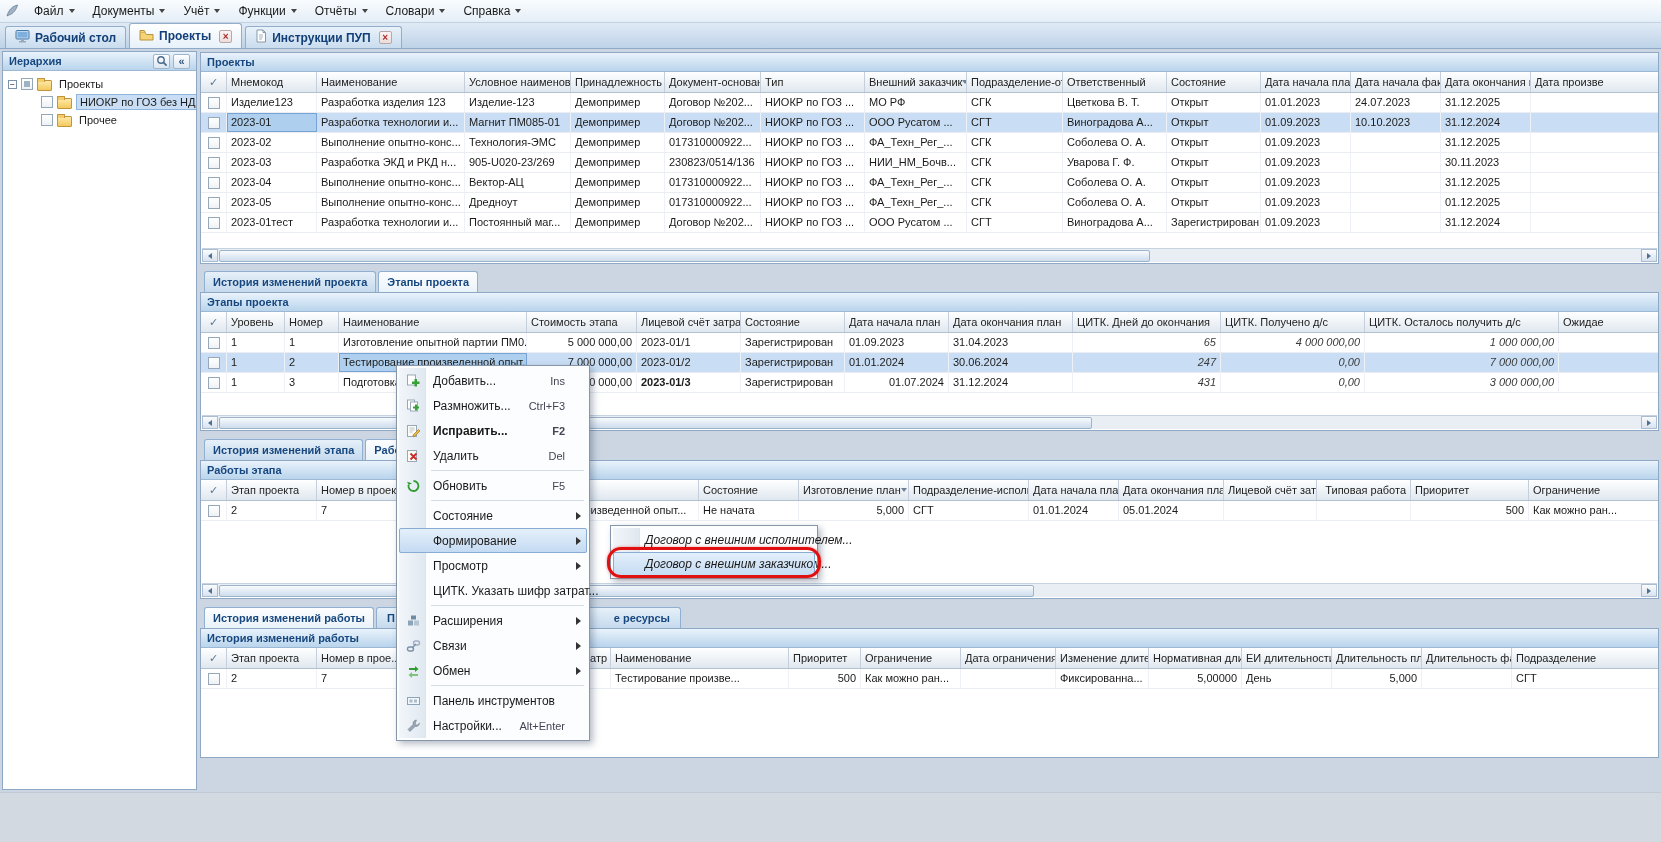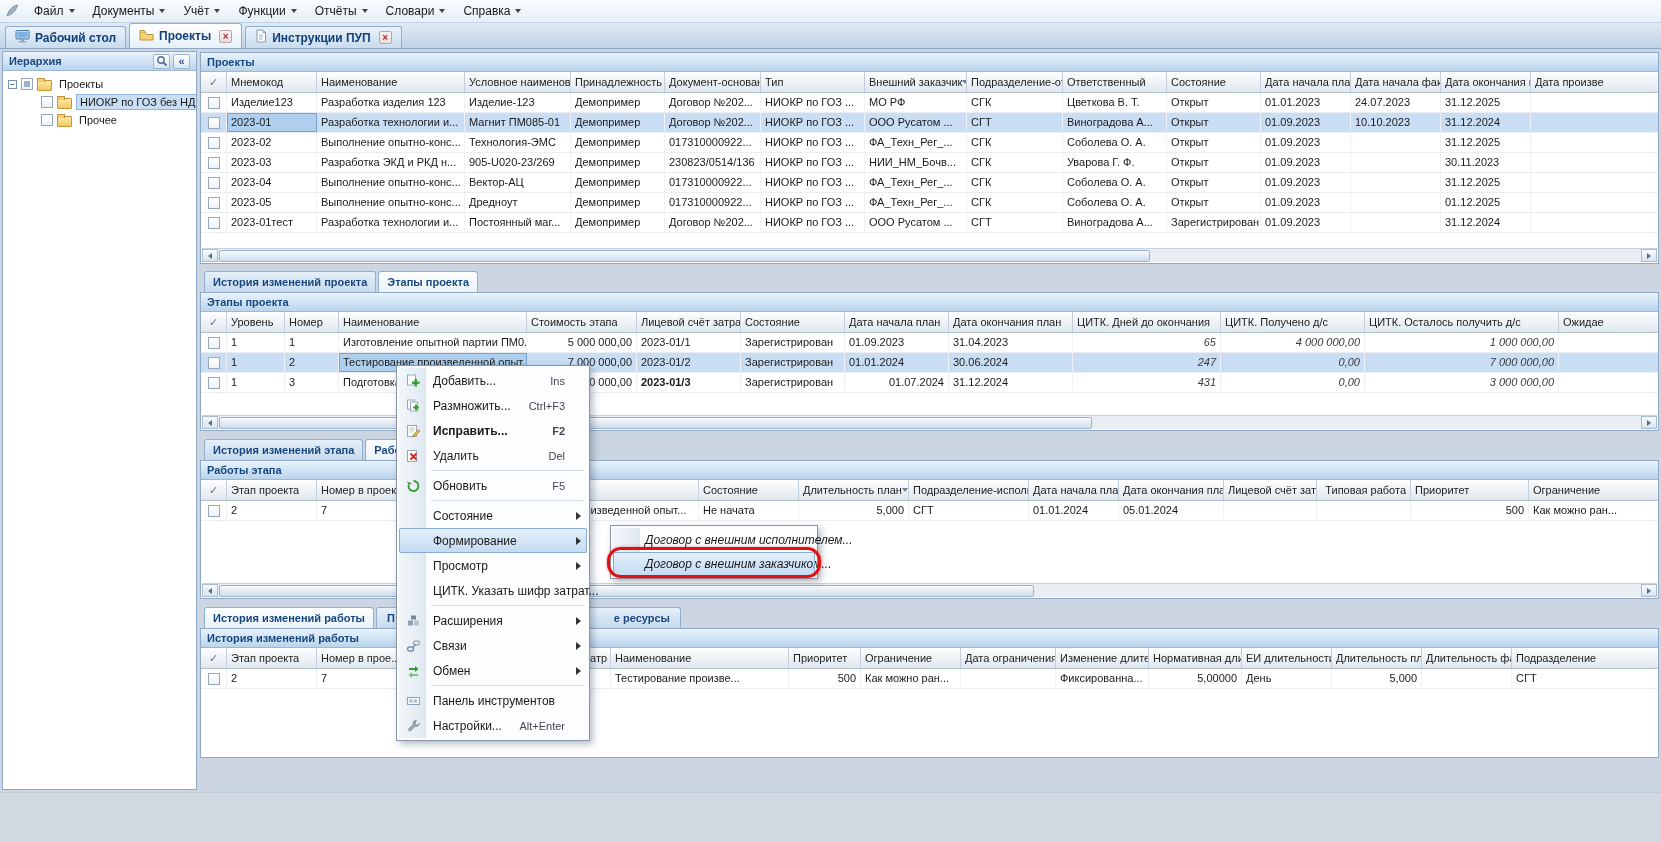--- a/index.html
+++ b/index.html
@@ -521,21 +521,21 @@
         <div class="t-hcell" style="width: 83px;">
           <span></span>
         </div>
         <div class="t-hcell" style="width: 205px;">
           <span>Наименование</span>
         </div>
         <div class="t-hcell" style="width: 100px;">
           <span>Состояние</span>
         </div>
         <div class="t-hcell" style="width: 110px;">
-          <span>Длительность план</span>
+          <span>Изготовление план</span>
           <span class="hmark"></span>
         </div>
         <div class="t-hcell" style="width: 120px;">
           <span>Подразделение-исполнитель.</span>
         </div>
         <div class="t-hcell" style="width: 90px;">
           <span>Дата начала план.</span>
         </div>
         <div class="t-hcell" style="width: 105px;">
           <span>Дата окончания план</span>

